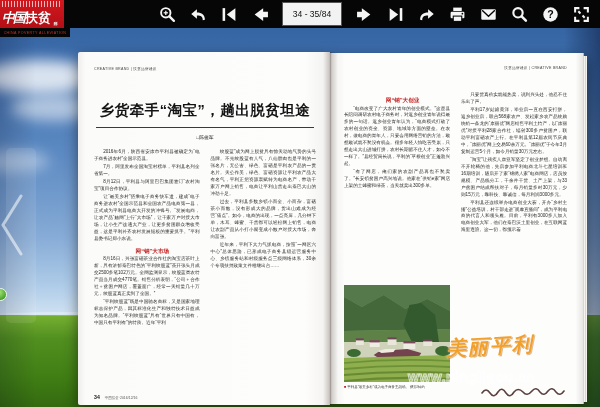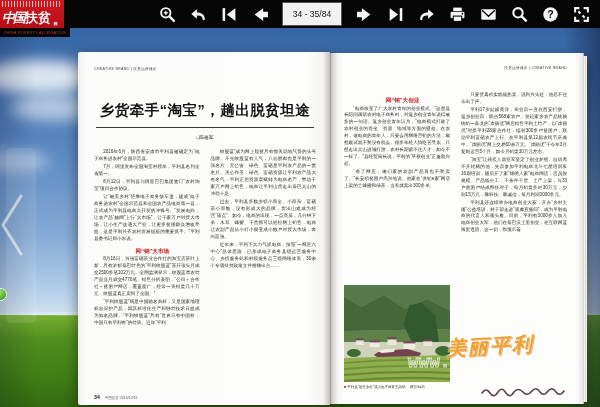--- a/index.html
+++ b/index.html
@@ -86,23 +86,23 @@
   .photo-wrap { margin-top:auto; }
   .photo-wrap svg { display:block; width:100%; height:97px; }
   .caption { font-size:3.5px; line-height:1.45; color:#333; margin-top:2.5px; }
   .cap-marker { color:#c00a0a; margin-right:1px; }
 
   
   .wm-callig { position:absolute; left:116px; top:280px; z-index:14; pointer-events:none;
     font-family:"Liberation Serif", serif; font-style:italic; font-weight:bold; font-size:20px;
     color:#f2a02c; letter-spacing:2px; transform:rotate(-3deg);
     text-shadow:0 0 2px rgba(255,255,255,.9), 1px 1px 0 rgba(180,90,0,.5); }
-  .wm-url { position:absolute; left:78px; top:300px; z-index:14; pointer-events:none;
-    font-size:17px; font-weight:bold; letter-spacing:.5px; color:rgba(255,255,255,.12);
-    -webkit-text-stroke:1px rgba(255,255,255,.8); opacity:.85;font-family:Liberation Mono, monospace; }
+  .wm-url { position:absolute; left:78px; top:316px; z-index:14; pointer-events:none;
+    font-size:14px; font-weight:bold; letter-spacing:.5px; color:rgba(255,255,255,.12);
+    -webkit-text-stroke:1px rgba(255,255,255,.8); opacity:.85; }
   .scribble { position:absolute; left:150px; top:331px; z-index:15; pointer-events:none; opacity:.85; }
 </style>
 </head>
 <body>
 
 <div class="stage">
 
   <div class="bg-sky"></div>
   <div class="cloud c1"></div>
   <div class="cloud c2"></div>

